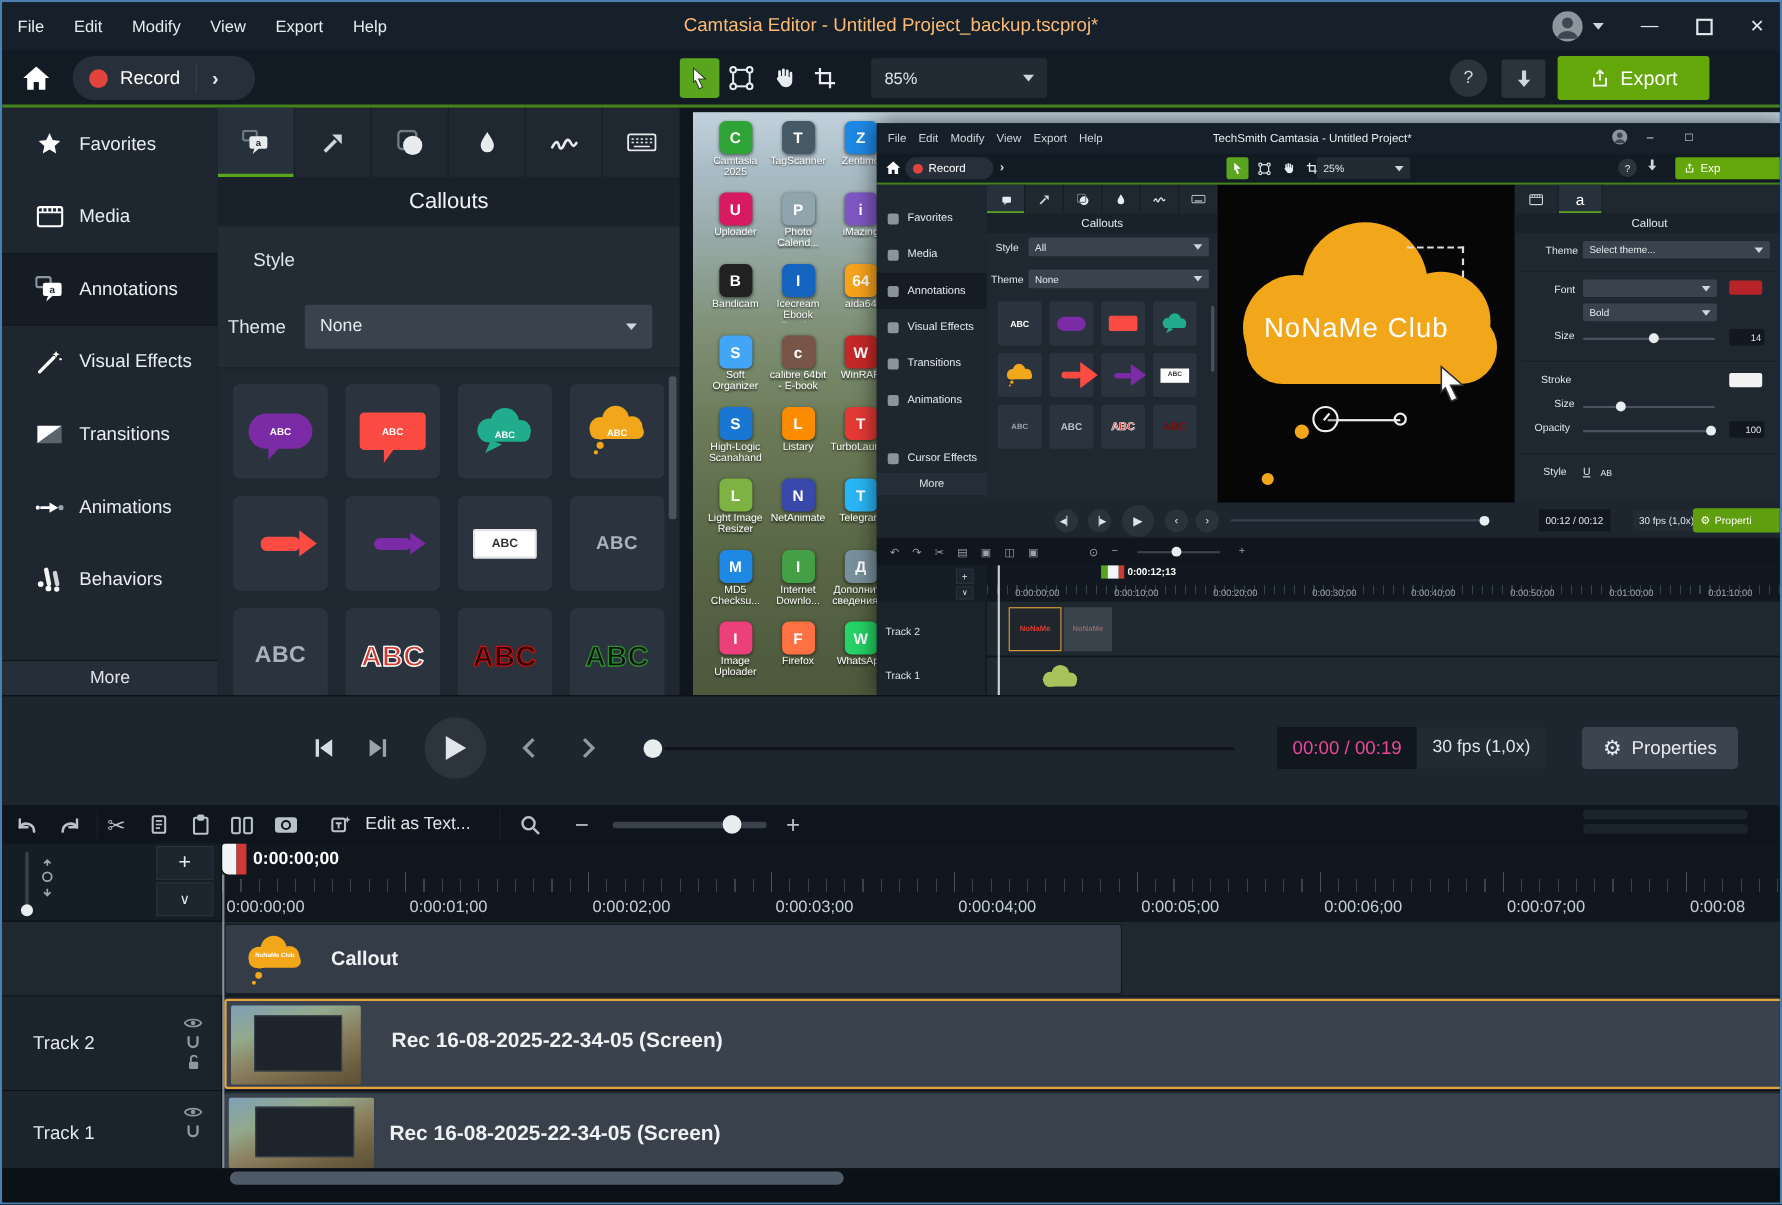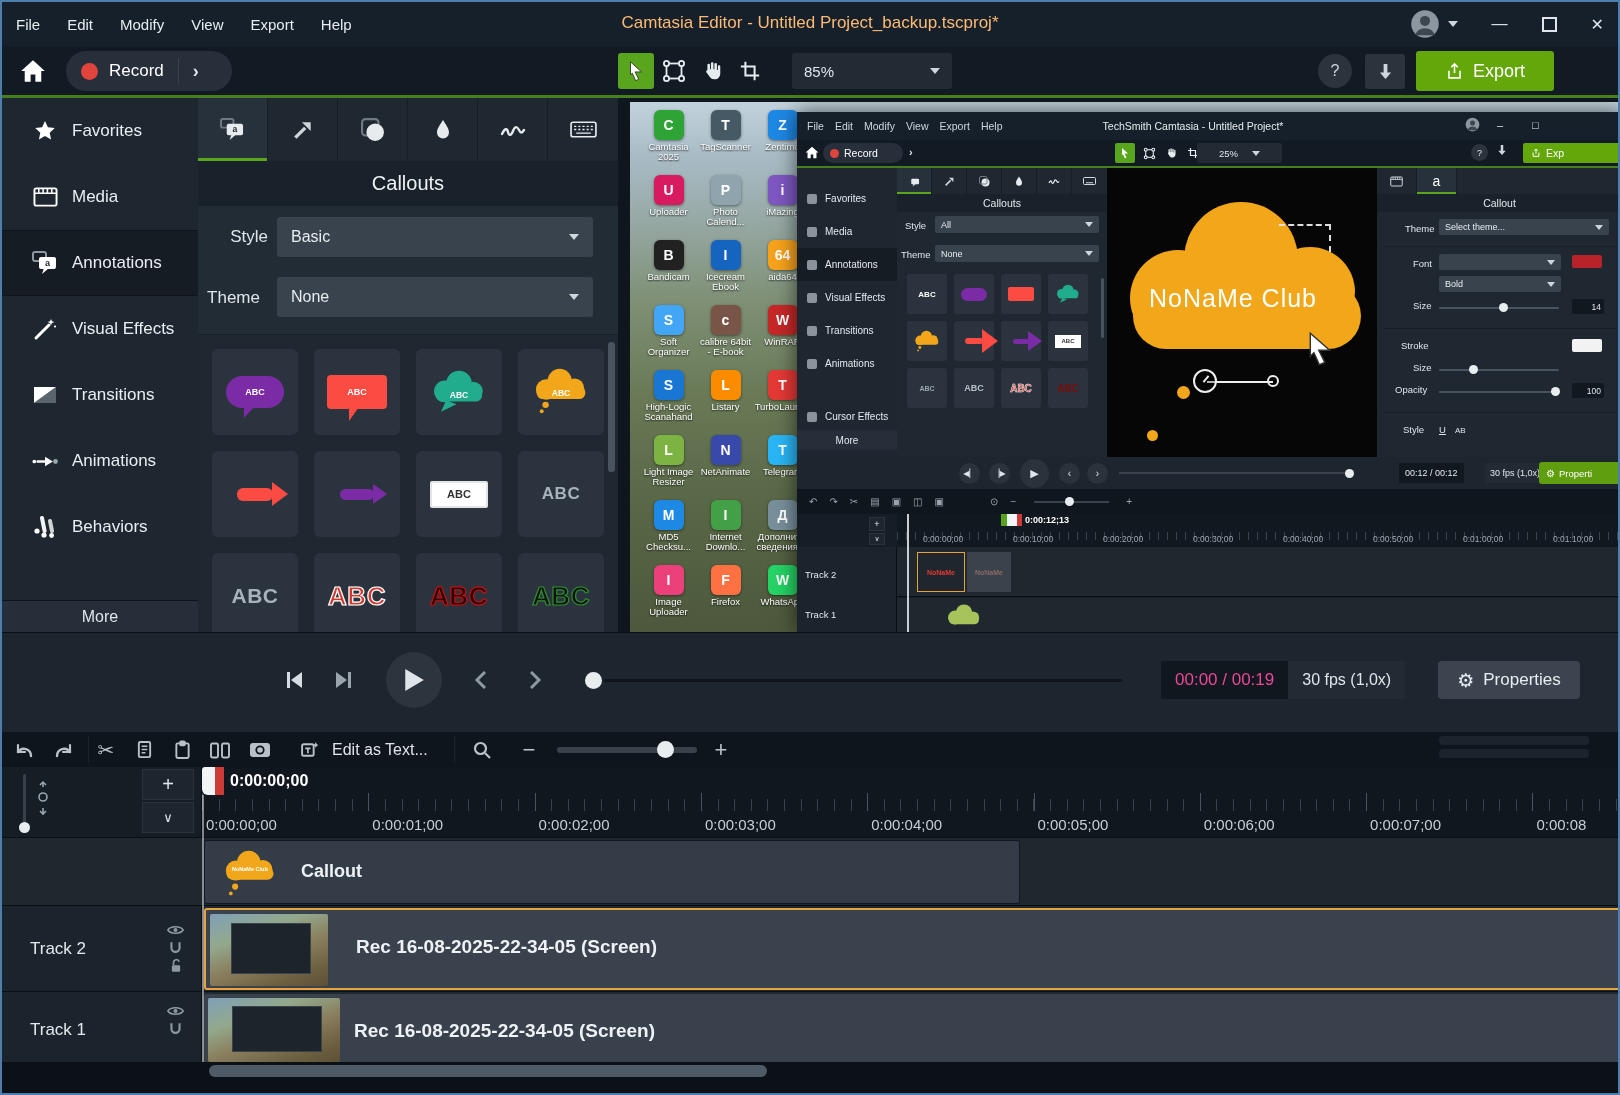--- a/index.html
+++ b/index.html
@@ -84,21 +84,21 @@
 .i-titlebar{position:absolute;left:0;top:0;width:100%;height:28px;background:#16202a}
 .i-menus{position:absolute;left:10px;top:0;height:28px;display:flex;align-items:center;gap:11px;font-size:10.5px;color:#cfd6dc}
 .i-title{position:absolute;left:48%;top:8px;transform:translateX(-50%);font-size:10.5px;color:#e6ecef;white-space:nowrap}
 .i-winbtn{position:absolute;top:7px;color:#dfe5ea;font-size:11px}
 .i-toolbar{position:absolute;left:0;top:28px;width:100%;height:26px;background:#121b24}
 .i-pill{position:absolute;left:26px;top:3px;width:80px;height:20px;background:#272f3a;border-radius:10px;display:flex;align-items:center}
 .i-pill .rec-dot{width:9px;height:9px;margin-left:7px}
 .i-pill .rec-label{font-size:10.5px;margin-left:5px}
 .i-chev{position:absolute;left:112px;top:6px;font-size:11px;font-weight:bold;color:#dfe5ea}
 .i-tool{position:absolute;top:3px;width:20px;height:20px;border-radius:2px;display:flex;align-items:center;justify-content:center}
-.i-zoom{position:absolute;left:400px;top:3px;width:85px;height:20px;background:#222b34;border-radius:2px;display:flex;align-items:center;font-size:9.5px;color:#dfe5ea;padding:0 22px}
+.i-zoom{position:absolute;left:400px;top:3px;width:85px;height:20px;background:#222b34;border-radius:2px;display:flex;align-items:center;font-size:9.5px;color:#dfe5ea;padding:0 6px}
 .i-zoom .caret{margin-left:auto;border-left-width:4px;border-right-width:4px;border-top-width:5px}
 .i-accent{position:absolute;left:0;top:54px;width:100%;height:2px;background:#46801c}
 .i-sidebar{position:absolute;left:0;top:56px;width:100px;height:289px;background:#1e2730}
 .i-sbitem{position:absolute;left:0;width:100px;height:33px;display:flex;align-items:center;font-size:10px;color:#e4eaee}
 .i-sbitem .dot-ic{width:10px;height:10px;border-radius:2px;background:#97a1a9;margin:0 8px 0 10px;opacity:.9}
 .i-sbactive{background:#151c24}
 .i-more{position:absolute;left:0;top:262px;width:100px;height:20px;background:#262f39;display:flex;align-items:center;justify-content:center;font-size:10px;color:#dfe5ea}
 .i-panel{position:absolute;left:100px;top:56px;width:210px;height:289px;background:#1f2831}
 .i-ptabs{position:absolute;left:0;top:0;display:flex;width:210px;height:26px}
 .i-ptab{width:35px;height:26px;display:flex;align-items:center;justify-content:center;border-right:1px solid #161d24}
@@ -389,24 +389,20 @@
             <rect x="1" y="1" width="24" height="14" rx="2"></rect>
             <path d="M4 5h2M8 5h2M12 5h2M16 5h2M20 5h2M4 8h2M8 8h2M12 8h2M16 8h2M20 8h2M6 11.5h14" stroke-width="1.3"></path>
           </svg>
         </div>
     </div>
     <div class="panel-title">
         <span>Callouts</span>
       </div>
     <div class="pcontrols">
       <span class="prow-label" style="left:10px;top:21px">Style</span>
-      <div class="drop" style="left:79px;top:11px;width:316px;height:40px">
-        <span>Basic</span>
-          <span class="caret"></span>
-      </div>
       <span class="prow-label" style="left:2px;top:82px">Theme</span>
       <div class="drop" style="left:79px;top:71px;width:316px;height:40px">
         <span>None</span>
           <span class="caret"></span>
       </div>
     </div>
     <div class="grid">
       <div class="tile" style="left:14px;top:14px">
         <div class="bub bub-purple">
             <span>ABC</span>

